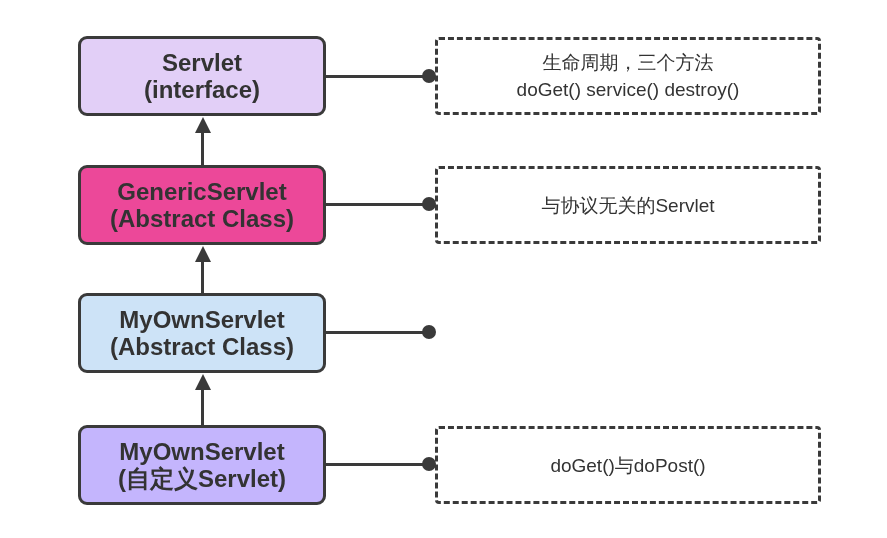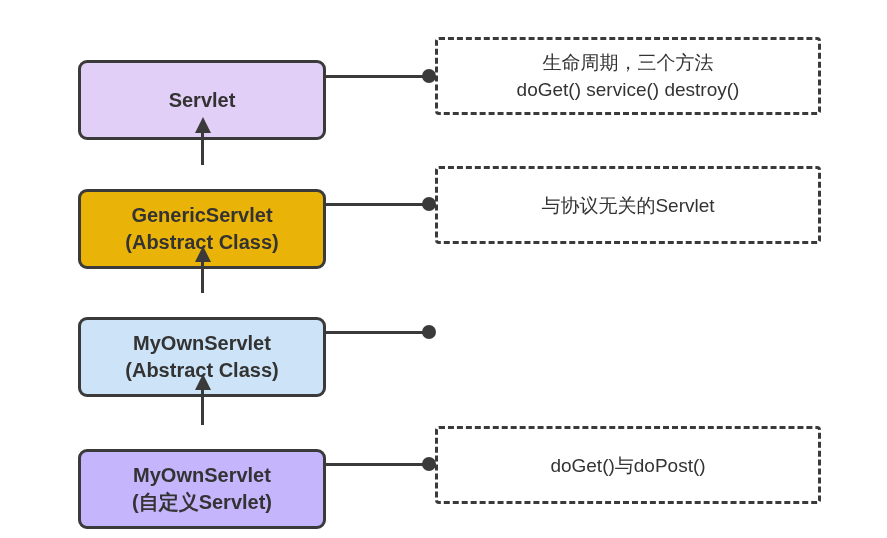--- a/index.html
+++ b/index.html
@@ -23,24 +23,23 @@
     height: 80px;
     border: 3px solid #3a3a3a;
     border-radius: 9px;
     box-sizing: border-box;
     display: flex;
     flex-direction: column;
     align-items: center;
     justify-content: center;
     color: #333333;
     font-weight: bold;
-    font-size: 20px;
+    font-size: 24px;
     line-height: 27px;
     text-align: left;
-    margin-top: 24px;
   }
   .class-box .line { display: block; }
   .cb-1 { top: 36px; }
   .cb-2 { top: 165px; }
   .cb-3 { top: 293px; }
   .cb-4 { top: 425px; }
 
   
   .up-arrow {
     position: absolute;
@@ -114,22 +113,23 @@
   .nb-4 { top: 426px; }
   .note-box .line { display: block; }
 </style>
 </head>
 <body>
 
 <div class="canvas">
 
   <div class="class-box cb-1" style="background-color: rgb(226, 207, 247);">
     <span class="line">Servlet</span>
+    <span class="line">(interface)</span>
   </div>
-  <div class="class-box cb-2" style="background-color: #eab308;">
+  <div class="class-box cb-2" style="background-color: #ec4899;">
     <span class="line">GenericServlet</span>
     <span class="line">(Abstract Class)</span>
   </div>
   <div class="class-box cb-3" style="background-color: rgb(205, 227, 247);">
     <span class="line">MyOwnServlet</span>
     <span class="line">(Abstract Class)</span>
   </div>
   <div class="class-box cb-4" style="background-color: #c4b5fd;">
     <span class="line">MyOwnServlet</span>
     <span class="line">(自定义Servlet)</span>

